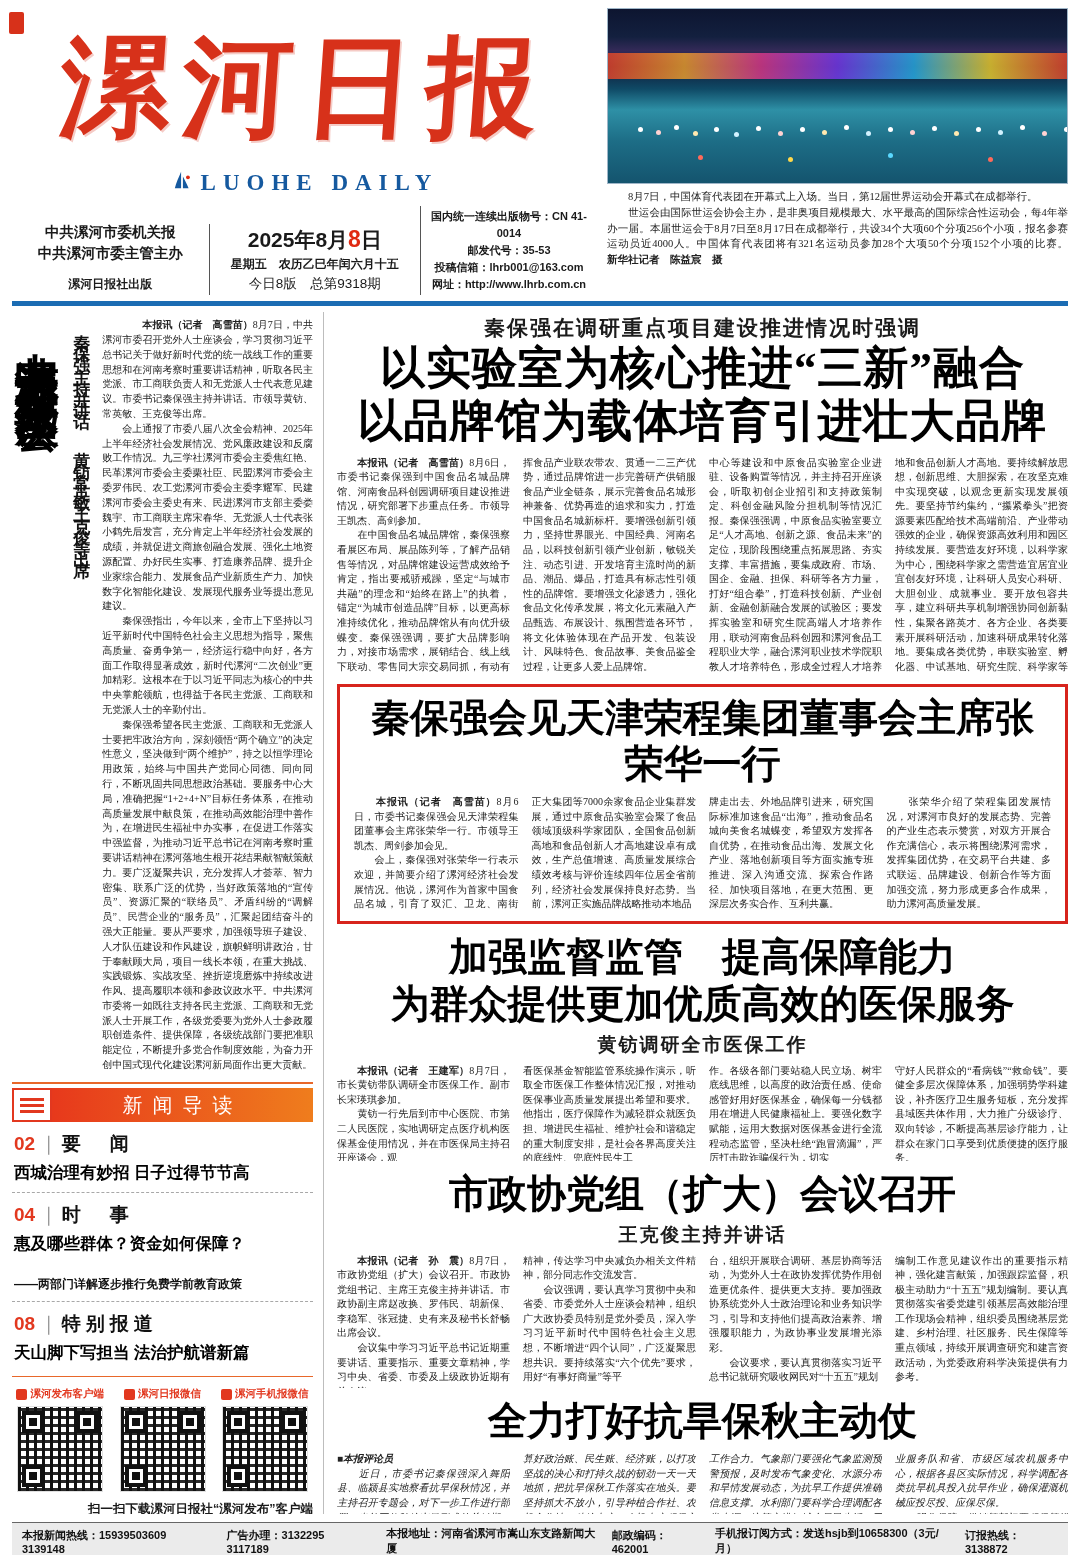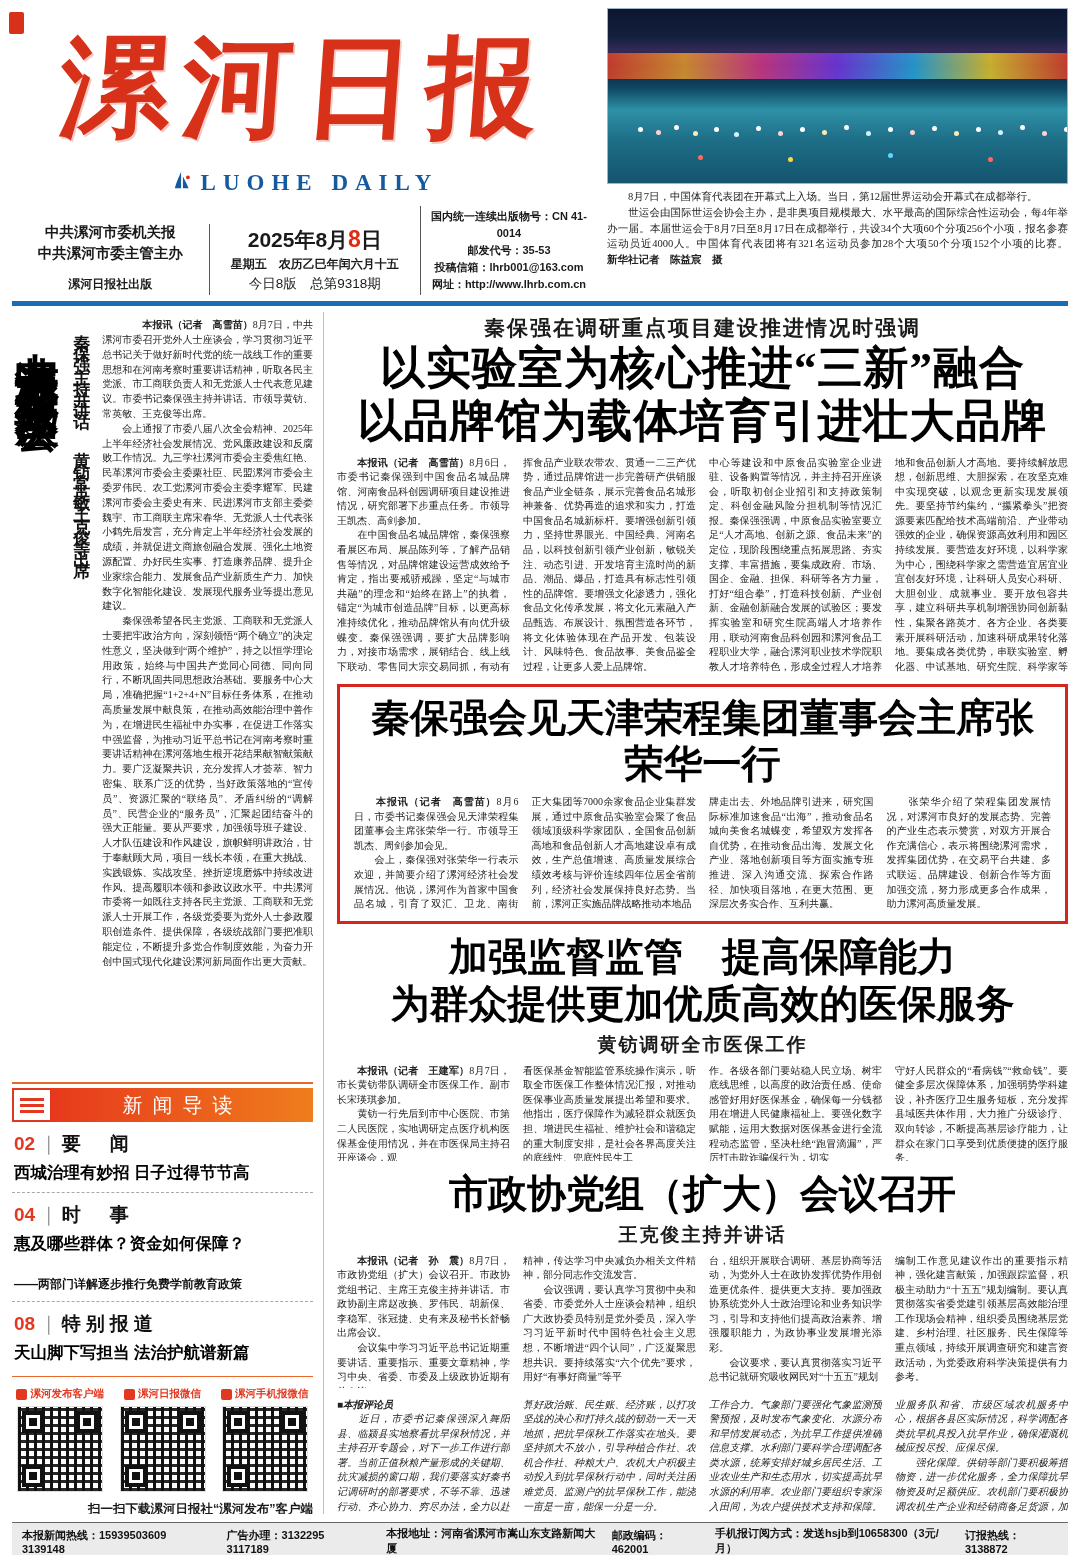--- a/index.html
+++ b/index.html
@@ -154,20 +154,21 @@
 
   <div class="main">
 
     <div class="left-col">
       <div class="left-article">
         <div class="la-head">中共漯河市委召开党外人士座谈会</div>
         <div class="la-sub sans">秦保强主持并讲话　黄钫常英敏王克俊等出席</div>
         <div class="la-body">
           <p><b>　　本报讯（记者　高雪苗）</b><span>8月7日，中共漯河市委召开党外人士座谈会，学习贯彻习近平总书记关于做好新时代党的统一战线工作的重要思想和在河南考察时重要讲话精神，听取各民主党派、市工商联负责人和无党派人士代表意见建议。市委书记秦保强主持并讲话。市领导黄钫、常英敏、王克俊等出席。</span></p>
           <p>会上通报了市委八届八次全会精神、2025年上半年经济社会发展情况、党风廉政建设和反腐败工作情况。九三学社漯河市委会主委焦红艳、民革漯河市委会主委栗社臣、民盟漯河市委会主委罗伟民、农工党漯河市委会主委李耀军、民建漯河市委会主委史有来、民进漯河市支部主委娄魏宇、市工商联主席宋春华、无党派人士代表张小鹤先后发言，充分肯定上半年经济社会发展的成绩，并就促进文商旅创融合发展、强化土地资源配置、办好民生实事、打造康养品牌、提升企业家综合能力、发展食品产业新质生产力、加快数字化智能化建设、发展现代服务业等提出意见建议。</p>
+          <p>秦保强指出，今年以来，全市上下坚持以习近平新时代中国特色社会主义思想为指导，聚焦高质量、奋勇争第一，经济运行稳中向好，各方面工作取得显著成效，新时代漯河“二次创业”更加精彩。这根本在于以习近平同志为核心的中共中央掌舵领航，也得益于各民主党派、工商联和无党派人士的辛勤付出。</p>
           <p>秦保强希望各民主党派、工商联和无党派人士要把牢政治方向，深刻领悟“两个确立”的决定性意义，坚决做到“两个维护”，持之以恒学理论用政策，始终与中国共产党同心同德、同向同行，不断巩固共同思想政治基础。要服务中心大局，准确把握“1+2+4+N”目标任务体系，在推动高质量发展中献良策，在推动高效能治理中善作为，在增进民生福祉中办实事，在促进工作落实中强监督，为推动习近平总书记在河南考察时重要讲话精神在漯河落地生根开花结果献智献策献力。要广泛凝聚共识，充分发挥人才荟萃、智力密集、联系广泛的优势，当好政策落地的“宣传员”、资源汇聚的“联络员”、矛盾纠纷的“调解员”、民营企业的“服务员”，汇聚起团结奋斗的强大正能量。要从严要求，加强领导班子建设、人才队伍建设和作风建设，旗帜鲜明讲政治，甘于奉献顾大局，项目一线长本领，在重大挑战、实践锻炼、实战攻坚、挫折逆境磨炼中持续改进作风、提高履职本领和参政议政水平。中共漯河市委将一如既往支持各民主党派、工商联和无党派人士开展工作，各级党委要为党外人士参政履职创造条件、提供保障，各级统战部门要把准职能定位，不断提升多党合作制度效能，为奋力开创中国式现代化建设漯河新局面作出更大贡献。</p>
         </div>
       </div>
 
       <div class="guide sans">
         <div class="guide-head">
           <div class="guide-icon">
               <i></i>
               <i></i>
               <i></i>
@@ -278,20 +279,21 @@
 　　会议集中学习习近平总书记近期重要讲话、重要指示、重要文章精神，学习中央、省委、市委及上级政协近期有关会议</span></p>
           <p class="bcol">精神，传达学习中央减负办相关文件精神，部分同志作交流发言。
 　　会议强调，要认真学习贯彻中央和省委、市委党外人士座谈会精神，组织广大政协委员特别是党外委员，深入学习习近平新时代中国特色社会主义思想，不断增进“四个认同”，广泛凝聚思想共识。要持续落实“六个优先”要求，用好“有事好商量”等平</p>
           <p class="bcol">台，组织开展联合调研、基层协商等活动，为党外人士在政协发挥优势作用创造更优条件、提供更大支持。要加强政协系统党外人士政治理论和业务知识学习，引导和支持他们提高政治素养、增强履职能力，为政协事业发展增光添彩。
 　　会议要求，要认真贯彻落实习近平总书记就研究吸收网民对“十五五”规划</p>
           <p class="bcol">编制工作意见建议作出的重要指示精神，强化建言献策，加强跟踪监督，积极主动助力“十五五”规划编制。要认真贯彻落实省委党建引领基层高效能治理工作现场会精神，组织委员围绕基层党建、乡村治理、社区服务、民生保障等重点领域，持续开展调查研究和建言资政活动，为党委政府科学决策提供有力参考。</p>
         </div>
       </div>
 
       <div class="editorial sec-gap">
+        <div class="head-l">全力打好抗旱保秋主动仗</div>
         <div class="cols body-e">
           <p class="bcol"><b>■本报评论员</b><span>
 　　近日，市委书记秦保强深入舞阳县、临颍县实地察看抗旱保秋情况，并主持召开专题会，对下一步工作进行部署。当前正值秋粮产量形成的关键期、抗灾减损的窗口期，我们要落实好秦书记调研时的部署要求，不等不靠、迅速行动、齐心协力、穷尽办法，全力以赴打好抗旱保秋主动仗。
 　　主动作为。各级各有关部门要把抗旱保秋作为当前“三农”工作的重中之重，</span></p>
           <p class="bcol">算好政治账、民生账、经济账，以打攻坚战的决心和打持久战的韧劲一天一天地抓，把抗旱保秋工作落实在地头。要坚持抓大不放小，引导种植合作社、农机合作社、种粮大户、农机大户积极主动投入到抗旱保秋行动中，同时关注困难党员、监测户的抗旱保秋工作，能浇一亩是一亩，能保一分是一分。
 　　加强配合。农业农村、农机、水利、气象等部门要协同联动，加强行业指导，凝聚各相关行业力量，形成抗旱保秋强大</p>
           <p class="bcol">工作合力。气象部门要强化气象监测预警预报，及时发布气象变化、水源分布和旱情发展动态，为抗旱工作提供准确信息支撑。水利部门要科学合理调配各类水源，统筹安排好城乡居民生活、工业农业生产和生态用水，切实提高抗旱水源的利用率。农业部门要组织专家深入田间，为农户提供技术支持和保障。要围绕稳秋粮、稳效益、稳收入目标，因地制宜推进受灾地块补种改种，最大程度减少旱情损失。农机部门要引导农机合作社、农机应急作</p>
           <p class="bcol">业服务队和省、市级区域农机服务中心，根据各县区实际情况，科学调配各类抗旱机具投入抗旱作业，确保灌溉机械应投尽投、应保尽保。
 　　强化保障。供销等部门要积极筹措物资，进一步优化服务，全力保障抗旱物资及时足额供应。农机部门要积极协调农机生产企业和经销商备足货源，加强抗旱农机具和零配件的供应储备。同时，要充分发挥农机购置补贴政策导向作用，优先满足灌溉设备的补贴需求。（下转02版）</p>
         </div>

